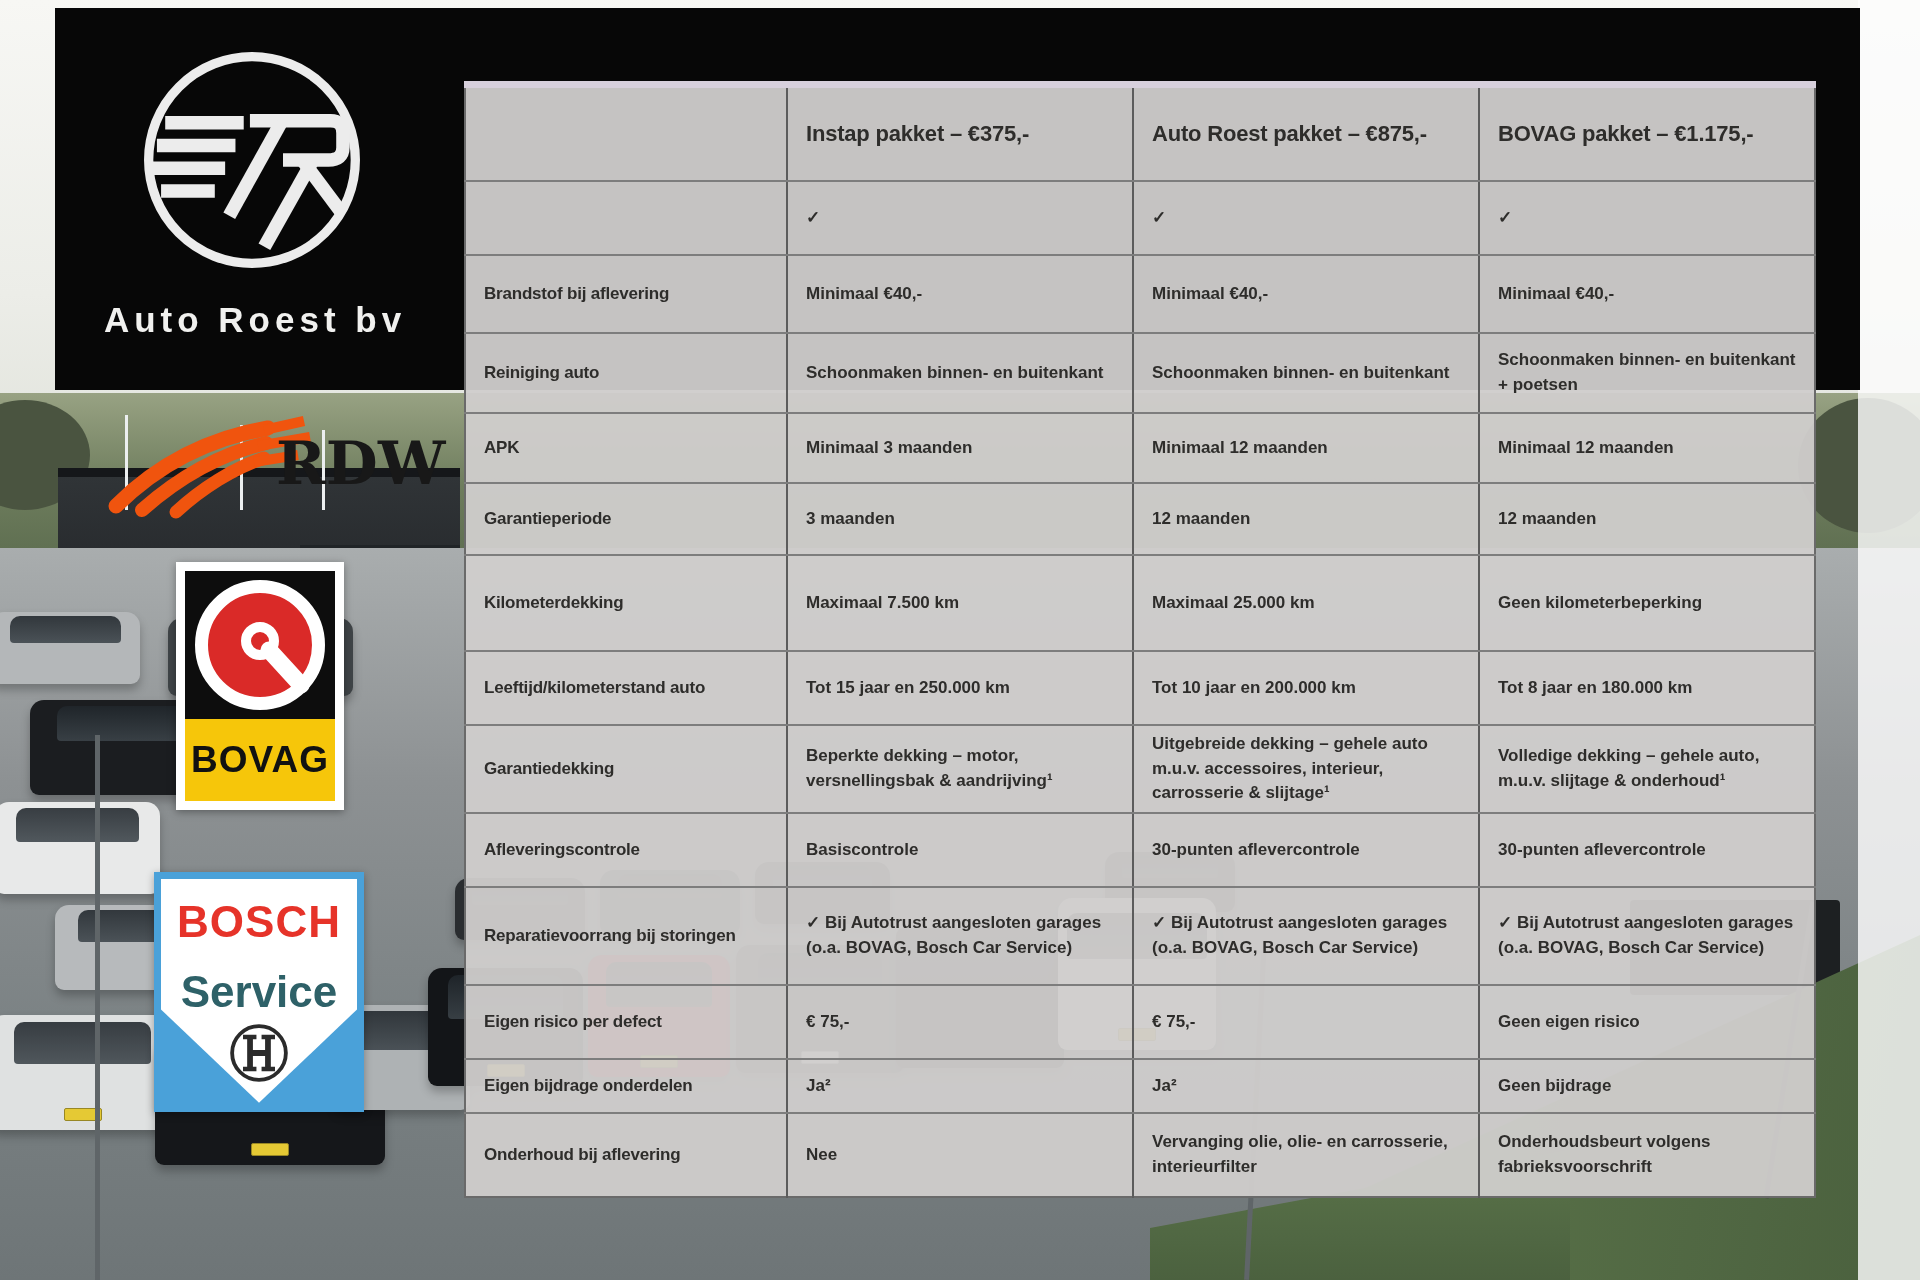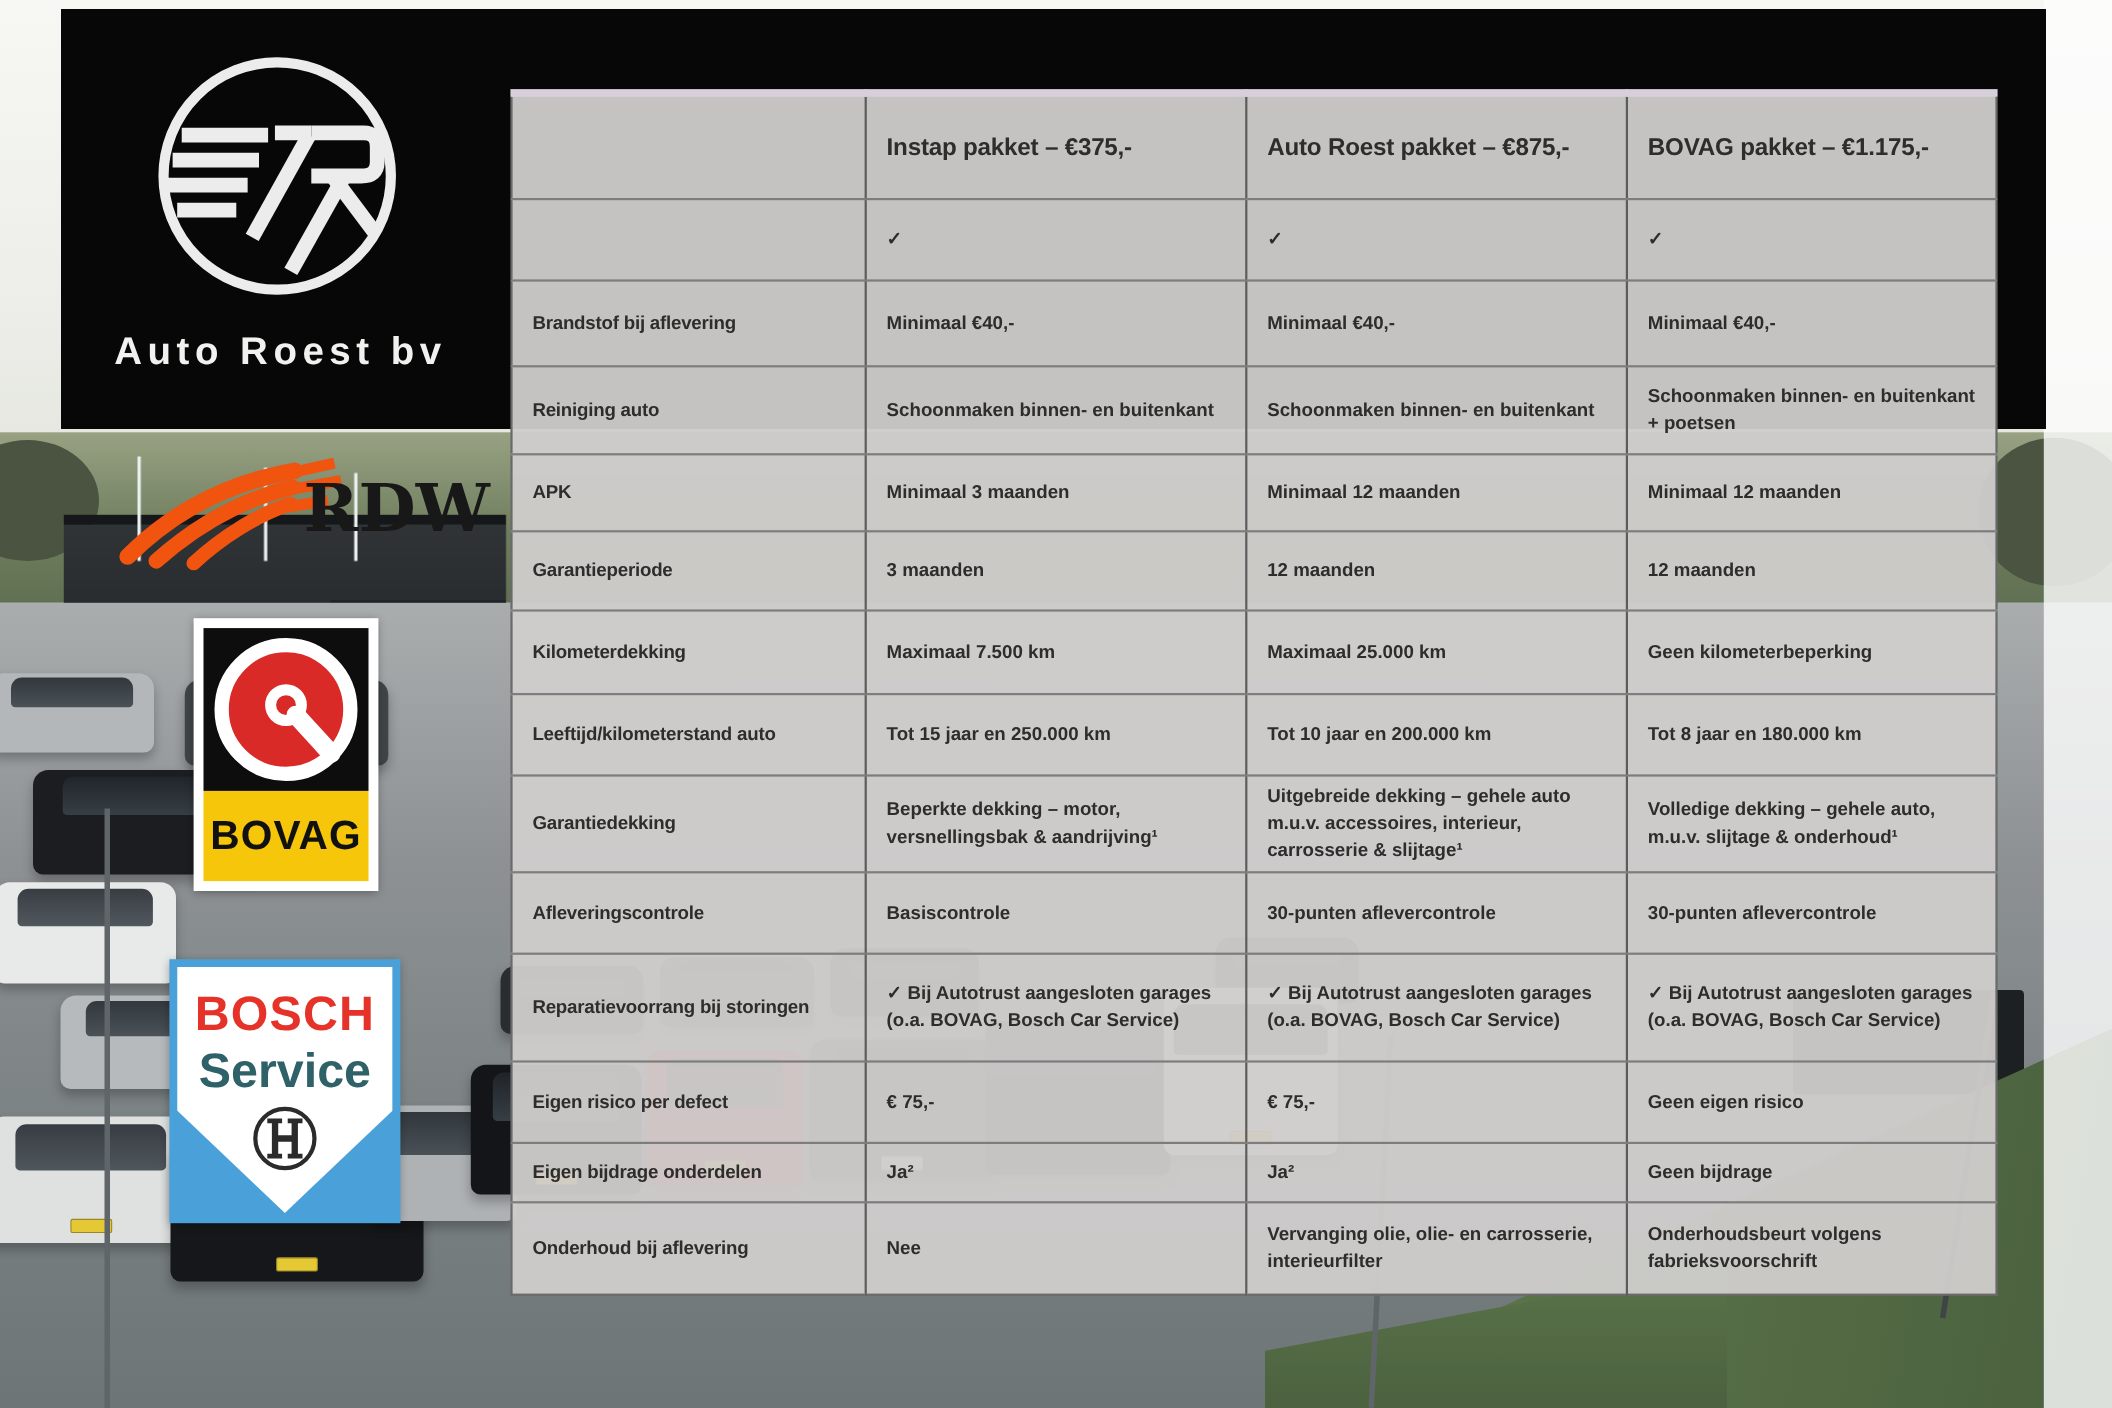--- a/index.html
+++ b/index.html
@@ -87,21 +87,21 @@
   .bovag-bottom span{font-size:37px;font-weight:bold;color:#111111;letter-spacing:1px;
        font-stretch:condensed;}
 
   
   .bosch{position:absolute;left:154px;top:872px;width:210px;height:240px;
        background:var(--bosch-blue,#4aa1d9);box-shadow:0 2px 8px rgba(0,0,0,.3);}
   .bosch-shield{position:absolute;left:7px;right:7px;top:7px;bottom:0;background:#ffffff;
        clip-path:polygon(0 0,100% 0,100% 56%,50% 96%,0 56%);text-align:center;}
   .bosch-word1{margin-top:18px;font-size:44px;font-weight:bold;letter-spacing:1px;
        color:var(--bosch-red,#e63329);}
-  .bosch-word2{margin-top:2px;font-size:44px;font-weight:bold;
+  .bosch-word2{margin-top:20px;font-size:44px;font-weight:bold;
        color:var(--bosch-teal,#2e6168);}
   .bosch-armature{display:block;margin:4px auto 0;}
 </style>
 </head>
 <body>
 
 <div class="stage">
 
   <div class="photo">
     <div class="sky"></div>
@@ -215,21 +215,21 @@
             <td>Minimaal 3 maanden</td>
             <td>Minimaal 12 maanden</td>
             <td>Minimaal 12 maanden</td>
           </tr>
           <tr style="height: 72px;">
             <td class="rowlabel">Garantieperiode</td>
             <td>3 maanden</td>
             <td>12 maanden</td>
             <td>12 maanden</td>
           </tr>
-          <tr style="height: 76px;">
+          <tr style="height: 96px;">
             <td class="rowlabel">Kilometerdekking</td>
             <td>Maximaal 7.500 km</td>
             <td>Maximaal 25.000 km</td>
             <td>Geen kilometerbeperking</td>
           </tr>
           <tr style="height: 74px;">
             <td class="rowlabel">Leeftijd/kilometerstand auto</td>
             <td>Tot 15 jaar en 250.000 km</td>
             <td>Tot 10 jaar en 200.000 km</td>
             <td>Tot 8 jaar en 180.000 km</td>

